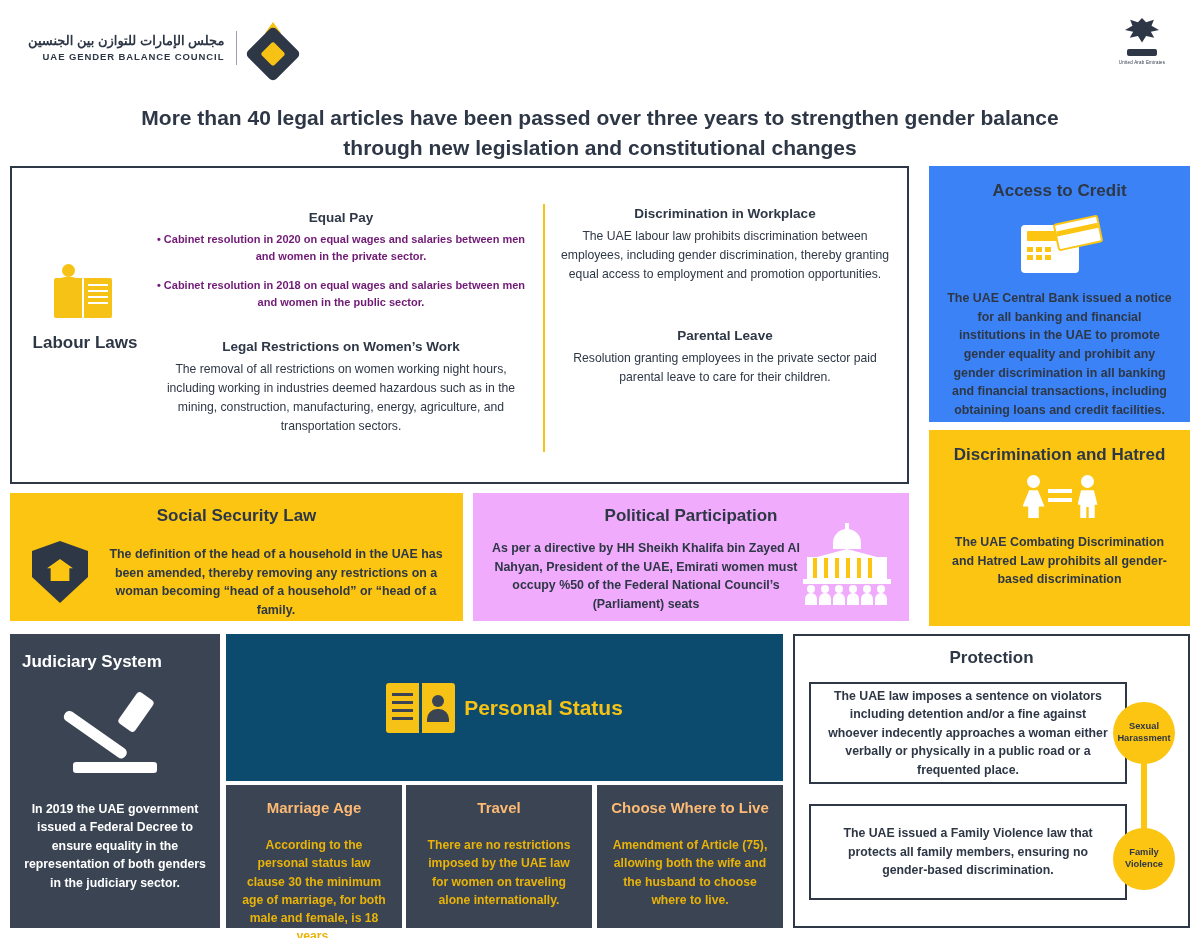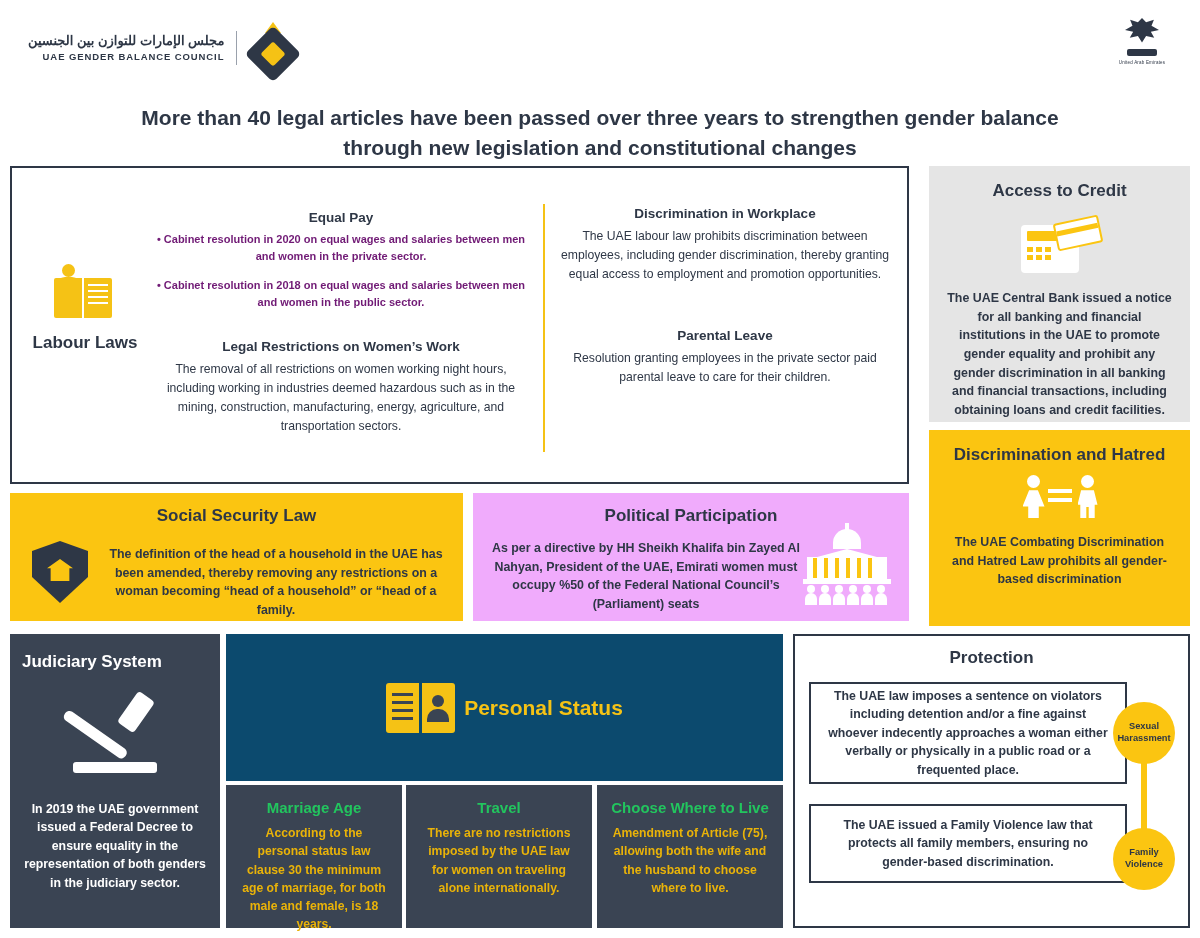--- a/index.html
+++ b/index.html
@@ -69,21 +69,21 @@
 
   .blk-title { font-size: 13.5px; font-weight: bold; color: #2e3746; margin-bottom: 6px; }
   .blk-body { font-size: 12.2px; line-height: 1.55; color: #2e3746; }
   .bullet-line { font-size: 11px; line-height: 1.55; color: #701a75; margin-bottom: 12px; font-weight: bold; }
   .gap-lg { height: 22px; }
   .gap-md { height: 16px; }
 
   
   .access-card {
     position: absolute; left: 929px; top: 166px; width: 261px; height: 256px;
-    background: #e5e5e5; padding: 14px 18px 0;
+    background: #3b82f6; padding: 14px 18px 0;
   }
   .card-title-dark { font-size: 17px; font-weight: bold; color: #2e3746; text-align: center; line-height: 1.25; }
   .card-body-dark { font-size: 12.4px; font-weight: bold; color: #2e3746; text-align: center; line-height: 1.5; }
   .credit-icon { width: 90px; height: 62px; margin: 14px auto 12px; position: relative; }
   .credit-icon .machine { position: absolute; left: 6px; top: 10px; width: 58px; height: 48px; background: #fff; border-radius: 4px; }
   .credit-icon .screen { position: absolute; left: 12px; top: 16px; width: 30px; height: 10px; background: #fbc511; border-radius: 1px; }
   .credit-icon .keys { position: absolute; left: 12px; top: 32px; width: 6px; height: 5px; background: #fbc511;
       box-shadow: 9px 0 0 #fbc511, 18px 0 0 #fbc511, 0 8px 0 #fbc511, 9px 8px 0 #fbc511, 18px 8px 0 #fbc511; }
   .credit-icon .card {
     position: absolute; left: 40px; top: 4px; width: 46px; height: 28px; background: #fff;
@@ -159,38 +159,38 @@
   .ps-icon .pl { position: absolute; left: 0; top: 4px; width: 33px; height: 50px; background: #f5c215; border-radius: 3px 0 0 3px; }
   .ps-icon .pr { position: absolute; left: 36px; top: 4px; width: 33px; height: 50px; background: #f5c215; border-radius: 0 3px 3px 0; }
   .ps-icon .lines { position: absolute; left: 6px; top: 14px; width: 21px; height: 3px; background: #3a4453; box-shadow: 0 8px 0 #3a4453, 0 16px 0 #3a4453, 0 24px 0 #3a4453; }
   .ps-icon .phead { position: absolute; left: 46px; top: 16px; width: 12px; height: 12px; border-radius: 50%; background: #3a4453; }
   .ps-icon .pbody { position: absolute; left: 41px; top: 30px; width: 22px; height: 13px; border-radius: 10px 10px 0 0; background: #3a4453; }
   .personal-head h3 { font-size: 21px; font-weight: bold; color: #f5c215; }
 
   .ps-col {
     position: absolute; top: 785px; height: 143px; background: #3a4453; padding: 14px 14px 0;
   }
-  .ps-col h4 { font-size: 15px; font-weight: bold; color: #22c55e; text-align: center; margin-bottom: 8px; }
+  .ps-col h4 { font-size: 15px; font-weight: bold; color: #fdba74; text-align: center; margin-bottom: 20px; }
   .ps-col p { font-size: 12.2px; font-weight: bold; color: #eab308; text-align: center; line-height: 1.5; }
   #ps-marriage { left: 226px; width: 176px; }
   #ps-travel { left: 406px; width: 186px; }
   #ps-live { left: 597px; width: 186px; }
 
   
   .protection {
     position: absolute; left: 793px; top: 634px; width: 397px; height: 294px;
     border: 2px solid #2e3746; background: #fff; padding: 12px 14px 0;
   }
   .protection h3 { font-size: 17px; font-weight: bold; color: #2e3746; text-align: center; margin-bottom: 10px; }
   .prot-box {
     border: 2px solid #2e3746; padding: 12px 14px; font-size: 12.3px; font-weight: bold;
     color: #2e3746; text-align: center; line-height: 1.5;
   }
   #prot-box-1 { position: absolute; left: 14px; top: 46px; width: 318px; height: 102px; display: flex; align-items: center; justify-content: center; }
-  #prot-box-2 { position: absolute; left: 14px; top: 168px; width: 318px; height: 79px; display: flex; align-items: center; justify-content: center; }
+  #prot-box-2 { position: absolute; left: 14px; top: 168px; width: 318px; height: 96px; display: flex; align-items: center; justify-content: center; }
   .prot-bubble {
     position: absolute; width: 62px; height: 62px; border-radius: 50%; background: #fbc511;
     display: flex; align-items: center; justify-content: center; text-align: center;
     font-size: 9.3px; font-weight: bold; color: #2e3746; line-height: 1.25; padding: 4px;
   }
   #bubble-harass { left: 318px; top: 66px; }
   #bubble-family { left: 318px; top: 192px; }
   .bubble-link { position: absolute; left: 346px; top: 126px; width: 6px; height: 68px; background: #fbc511; }
 </style>
 </head>

